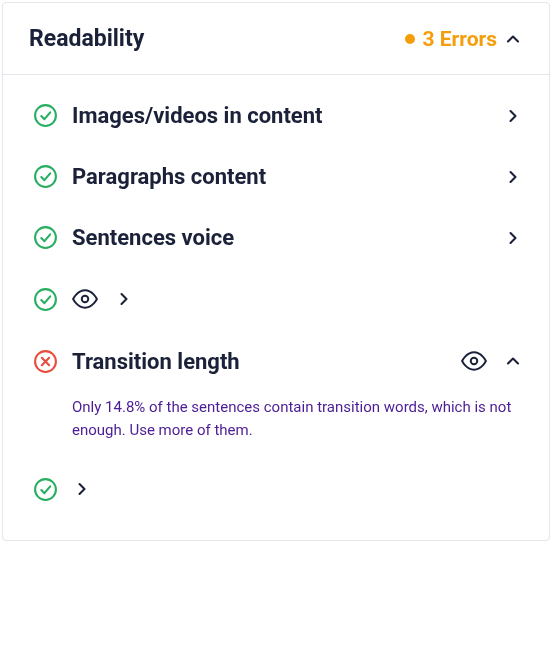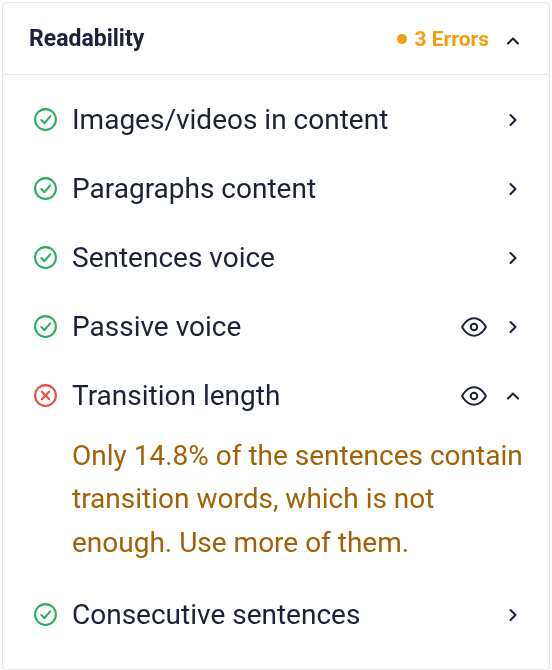--- a/index.html
+++ b/index.html
@@ -27,22 +27,22 @@
       border-bottom: 1px solid #e4e6eb;
       cursor: pointer;
     }
     .panel-title {
       font-size: 23px;
       font-weight: 700;
       color: #1a2138;
     }
     .header-right {
       display: flex;
-      align-items: flex-end;
-      gap: 14px;
+      align-items: center;
+      gap: 6px;
     }
     .error-badge {
       display: flex;
       align-items: center;
       gap: 8px;
       color: #f59e0b;
       font-size: 21px;
       font-weight: 700;
     }
     .error-dot {
@@ -60,22 +60,22 @@
       padding: 18px 26px 18px 30px;
       gap: 14px;
       cursor: pointer;
     }
     .status-icon {
       width: 25px;
       height: 25px;
       flex-shrink: 0;
     }
     .item-label {
-      font-size: 28px;
-      font-weight: 400;
+      font-size: 22px;
+      font-weight: 700;
       color: #1a2138;
       flex: 1;
     }
     .item-actions {
       display: flex;
       align-items: center;
       gap: 16px;
     }
     .eye-icon {
       width: 26px;
@@ -83,23 +83,23 @@
       color: #1a2138;
     }
     .chevron-icon {
       width: 20px;
       height: 20px;
       color: #1a2138;
       stroke-width: 2.5;
     }
     .item-detail {
       padding: 4px 26px 16px 69px;
-      font-size: 28px;
+      font-size: 15px;
       line-height: 1.55;
-      color: #a16207;
+      color: #4c1d95;
     }
   </style>
 </head>
 <body>
 
 <div class="panel">
   <div class="panel-header">
     <div class="panel-title">Readability</div>
     <div class="header-right">
       <div class="error-badge">
@@ -150,21 +150,20 @@
             <polyline points="9 18 15 12 9 6"></polyline>
           </svg>
       </div>
     </div>
 
     <div class="check-item">
       <svg class="status-icon" viewBox="0 0 24 24" fill="none" stroke="#27ae60" stroke-width="2" stroke-linecap="round" stroke-linejoin="round">
           <circle cx="12" cy="12" r="10"></circle>
           <polyline points="8 12.5 11 15.5 16.5 9"></polyline>
         </svg>
-      <div class="item-label">Passive voice</div>
       <div class="item-actions">
         <svg class="eye-icon" viewBox="0 0 24 24" fill="none" stroke="currentColor" stroke-width="1.8" stroke-linecap="round" stroke-linejoin="round">
             <path d="M1 12s4-8 11-8 11 8 11 8-4 8-11 8-11-8-11-8z"></path>
             <circle cx="12" cy="12" r="3"></circle>
           </svg>
         <svg class="chevron-icon" viewBox="0 0 24 24" fill="none" stroke="currentColor" stroke-width="3" stroke-linecap="round" stroke-linejoin="round">
             <polyline points="9 18 15 12 9 6"></polyline>
           </svg>
       </div>
     </div>
@@ -186,21 +185,20 @@
           </svg>
       </div>
     </div>
     <div class="item-detail">Only 14.8% of the sentences contain transition words, which is not enough. Use more of them.</div>
 
     <div class="check-item">
       <svg class="status-icon" viewBox="0 0 24 24" fill="none" stroke="#27ae60" stroke-width="2" stroke-linecap="round" stroke-linejoin="round">
           <circle cx="12" cy="12" r="10"></circle>
           <polyline points="8 12.5 11 15.5 16.5 9"></polyline>
         </svg>
-      <div class="item-label">Consecutive sentences</div>
       <div class="item-actions">
         <svg class="chevron-icon" viewBox="0 0 24 24" fill="none" stroke="currentColor" stroke-width="3" stroke-linecap="round" stroke-linejoin="round">
             <polyline points="9 18 15 12 9 6"></polyline>
           </svg>
       </div>
     </div>
 
   </div>
 </div>
 

